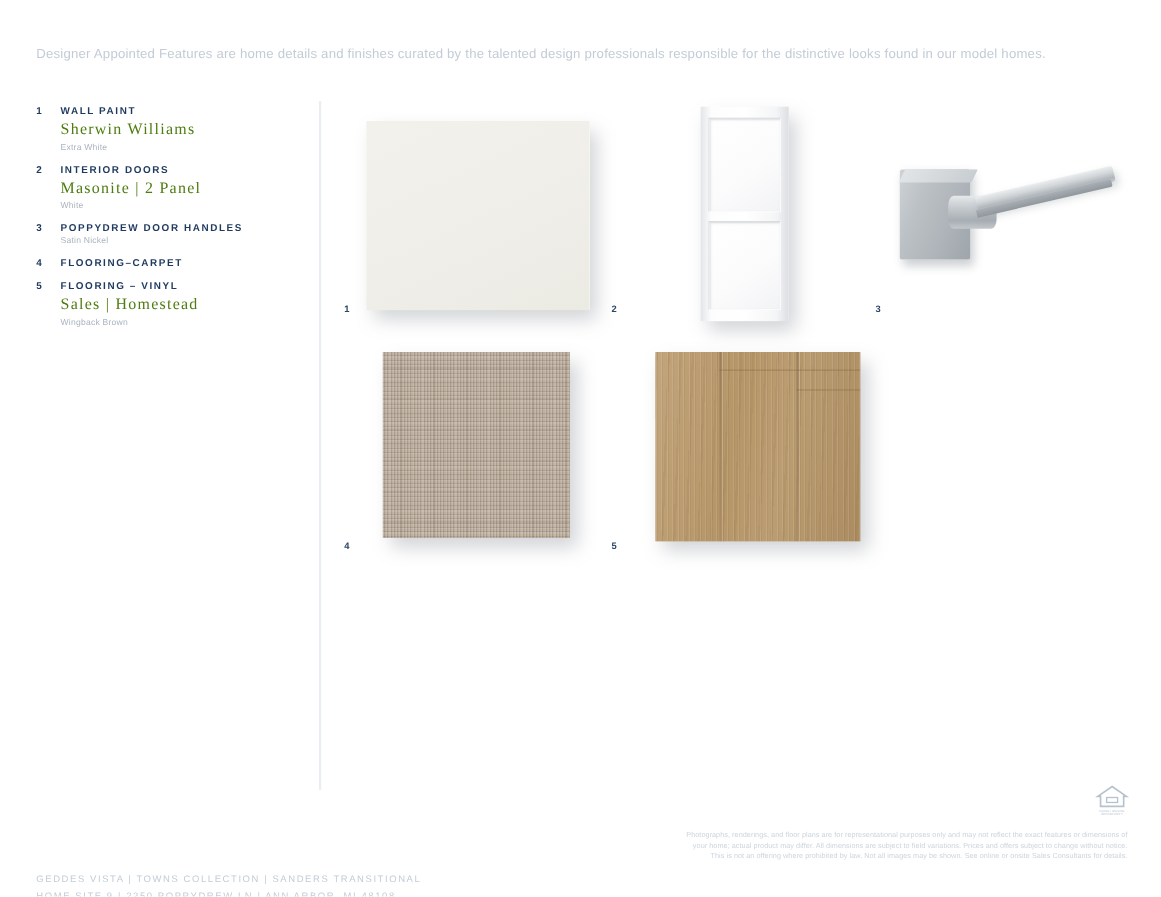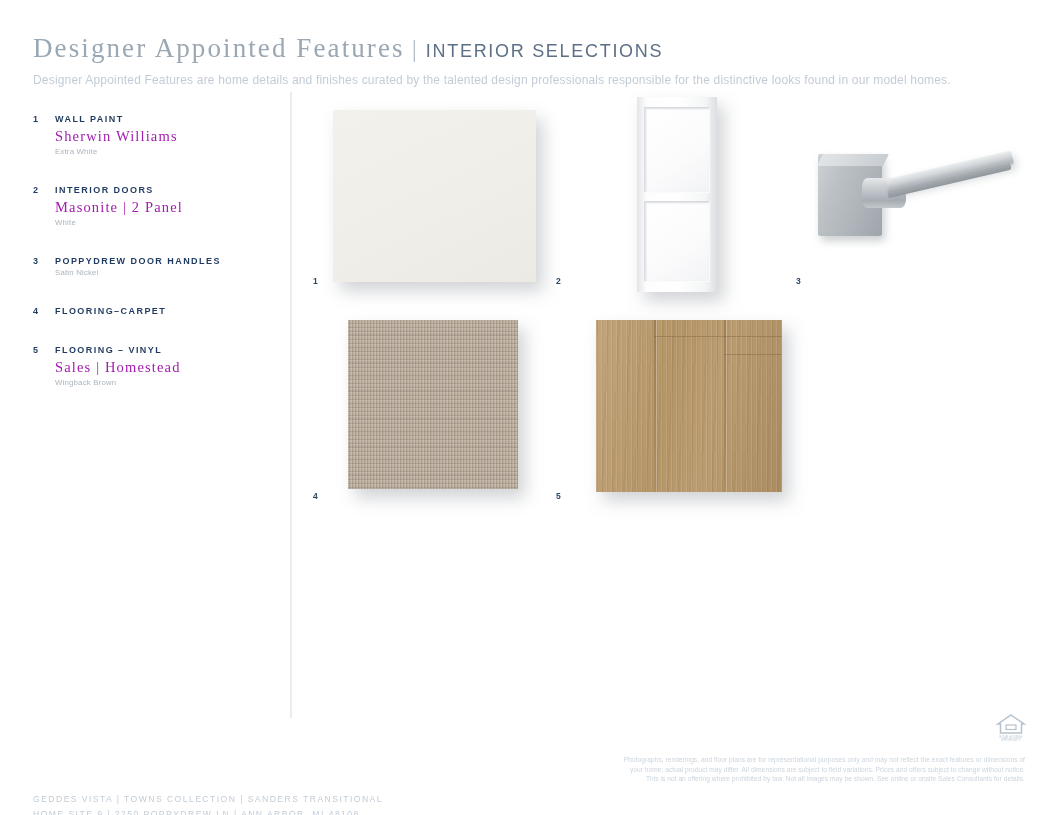--- a/index.html
+++ b/index.html
@@ -60,27 +60,26 @@
     font-size: 9px;
     font-weight: bold;
     color: #1f3a5f;
     letter-spacing: 0.5px;
   }
   .spec-cat {
     font-size: 9px;
     font-weight: bold;
     color: #1f3a5f;
     letter-spacing: 1.45px;
-    margin-top: 18px;
   }
   .spec-body { padding-left: 22px; }
   .spec-brand {
     font-family: "Liberation Serif", serif;
     font-size: 14.5px;
-    color: #a21caf;
+    color: #4d7c0f;
     letter-spacing: 1.15px;
     margin-top: 4px;
     white-space: nowrap;
   }
   .spec-color {
     font-size: 7.8px;
     color: #aab4bf;
     letter-spacing: 0.2px;
     margin-top: 2px;
   }
@@ -214,25 +213,20 @@
   .eho-text {
     position: absolute; left: 0; top: 24px; width: 34px;
     text-align: center; font-size: 2.6px; color: #b6c2ce;
     letter-spacing: 0.1px; line-height: 3.1px;
   }
 </style>
 </head>
 <body>
 
 <div class="header">
-  <div class="title-row">
-    <span class="title-main">Designer Appointed Features</span>
-    <span class="title-sep">|</span>
-    <span class="title-sub">INTERIOR SELECTIONS</span>
-  </div>
   <div class="subtitle">Designer Appointed Features are home details and finishes curated by the talented design professionals responsible for the distinctive looks found in our model homes.</div>
 </div>
 
 <div class="sidebar">
 
   <div class="spec-item">
     <div class="spec-head">
       <span class="spec-num">1</span>
       <span class="spec-cat">WALL PAINT</span>
     </div>

